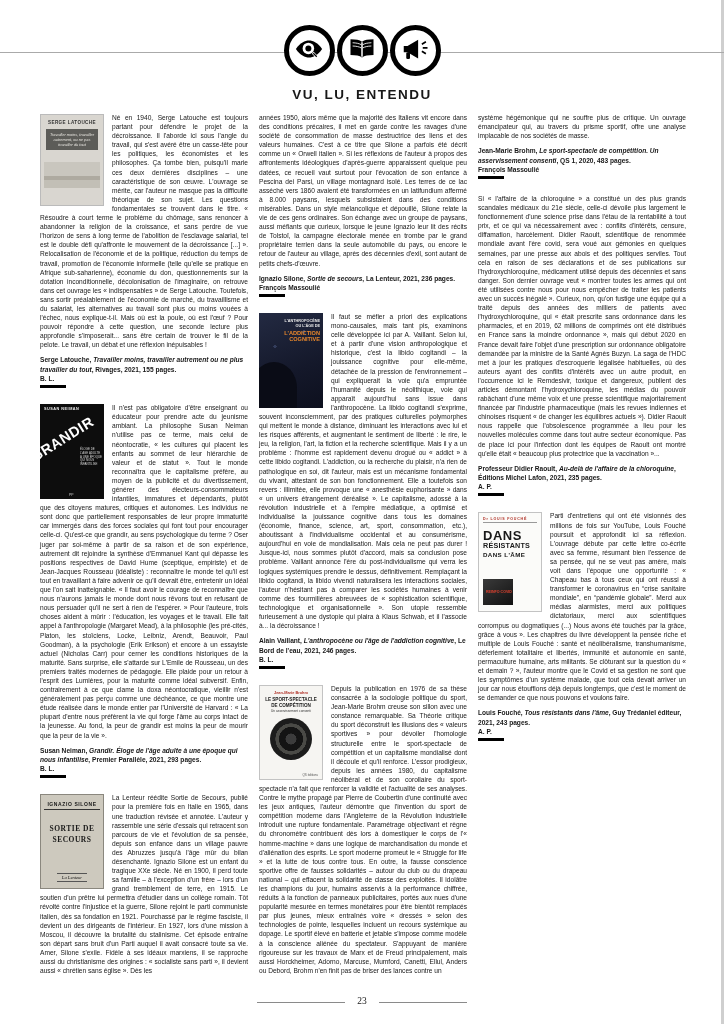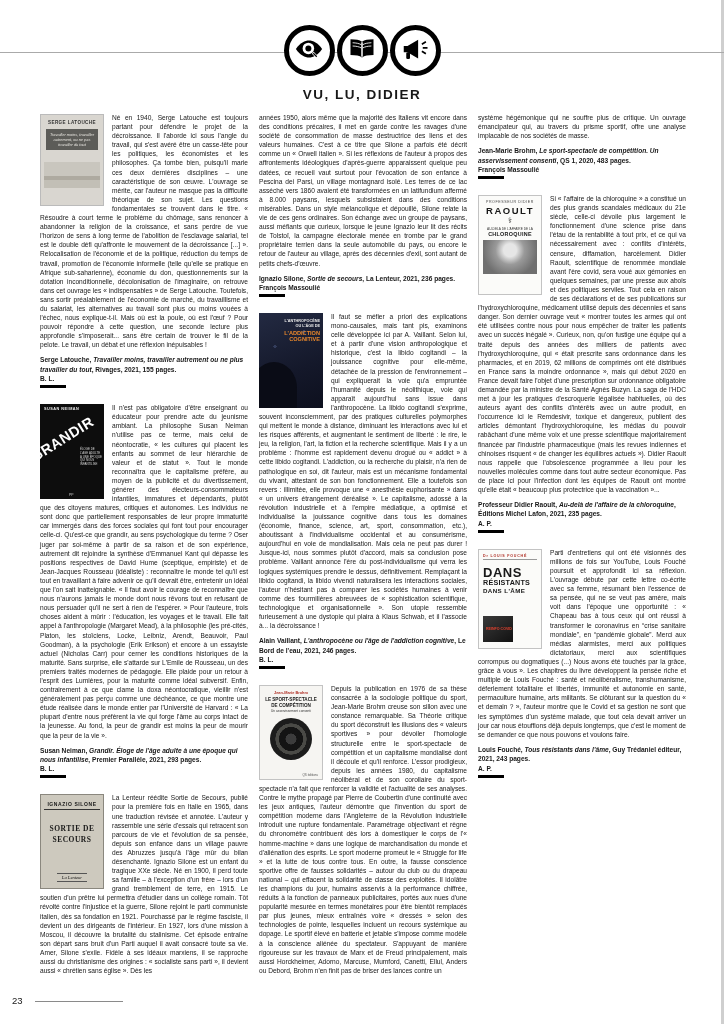--- a/index.html
+++ b/index.html
@@ -74,21 +74,21 @@
 
   .cover-fouche { width:64px; height:100px; background:#fbfbf9; border:1px solid #c3c3c3; padding:4px 4px 0; position:relative; }
   .cover-fouche .auth { font-size:3.6px; letter-spacing:.8px; color:#b03026; font-weight:bold; border-bottom:.5px solid #999; padding-bottom:1px; }
   .cover-fouche .t1 { font-size:13px; font-weight:bold; letter-spacing:.5px; margin-top:6px; line-height:1; }
   .cover-fouche .t2 { font-size:7.2px; font-weight:bold; letter-spacing:.2px; color:#1a1a1a; line-height:1.2; }
   .cover-fouche .t3 { font-size:6.2px; font-weight:bold; letter-spacing:.4px; line-height:1.2; }
   .cover-fouche .photo { position:absolute; left:4px; bottom:6px; width:30px; height:26px; background:linear-gradient(145deg,#3a3a3a,#111); }
   .cover-fouche .badge-red { position:absolute; left:7px; bottom:16px; color:#e0412e; font-size:3.6px; font-weight:bold; line-height:1.1; }
 
   
-  .footer { position:absolute; bottom:16px; left:0; right:0; text-align:left; font-family:Liberation Sans, sans-serif;margin-top:40px; }
+  .footer { position:absolute; bottom:16px; left:0; right:0; text-align:center; font-family:Liberation Serif, serif;margin-top:40px; }
   .pageno-wrap { position:relative; display:inline-block; font-size:9.5px; padding:0 12px; }
   .pageno-wrap:before, .pageno-wrap:after { content:""; position:absolute; top:55%; width:88px; height:.7px; background:#8a8a8a; }
   .pageno-wrap:before { right:100%; }
   .pageno-wrap:after { left:100%; }
   .journal-line { font-size:7.3px; font-weight:bold; margin-top:2px; color:#222; }
 </style>
 </head>
 <body>
 
 <div class="page">
@@ -119,21 +119,21 @@
     <div class="badge">
       <span>
         <svg viewBox="0 0 24 24">
             <path d="M14.5 4.5 6 9.5H3v5h3l8.5 5z" fill="#000"></path>
             <rect x="5" y="14.5" width="3" height="5.5" rx="1" fill="#000"></rect>
             <path d="M17.5 8.2l3.2-2M18.2 11h3.8M17.5 13.8l3.2 2" stroke="#000" stroke-width="1.4" fill="none"></path>
           </svg>
       </span>
     </div>
   </div>
-  <div class="section-title">VU, LU, DIDIER</div>
+  <div class="section-title">VU, LU, ENTENDU</div>
 
   <div class="columns">
 
     <div class="col">
 
       <div class="review">
         <div class="cover cover-latouche">
           <div class="auth">SERGE LATOUCHE</div>
           <div class="ttl">Travailler moins, travailler autrement, ou ne pas travailler du tout</div>
           <div class="land"></div>
@@ -203,28 +203,20 @@
     <div class="col">
 
       <div class="review">
         <p class="body">système hégémonique qui ne souffre plus de critique. Un ouvrage émancipateur qui, au travers du prisme sportif, offre une analyse implacable de nos sociétés de masse.</p>
         <p class="citation"><span>Jean-Marie Brohm, </span><span class="it">Le sport-spectacle de compétition. Un asservissement consenti</span><span>, QS 1, 2020, 483 pages.</span></p>
         <p class="sig">François Massoulié</p>
         <div class="divider"></div>
       </div>
 
       <div class="review">
-        <div class="cover cover-raoult">
-          <div class="toprow">PROFESSEUR DIDIER</div>
-          <div class="name">RAOULT</div>
-          <div class="cad">⚕</div>
-          <div class="sub1">AU-DELÀ DE L'AFFAIRE DE LA</div>
-          <div class="sub2">CHLOROQUINE</div>
-          <div class="photo"></div>
-        </div>
         <p class="body">Si « l'affaire de la chloroquine » a constitué un des plus grands scandales médicaux du 21e siècle, celle-ci dévoile plus largement le fonctionnement d'une science prise dans l'étau de la rentabilité à tout prix, et ce qui va nécessairement avec : conflits d'intérêts, censure, diffamation, harcèlement. Didier Raoult, scientifique de renommée mondiale avant l'ère covid, sera voué aux gémonies en quelques semaines, par une presse aux abois et des politiques serviles. Tout cela en raison de ses déclarations et de ses publications sur l'hydroxychloroquine, médicament utilisé depuis des décennies et sans danger. Son dernier ouvrage veut « montrer toutes les armes qui ont été utilisées contre nous pour nous empêcher de traiter les patients avec un succès inégalé ». Curieux, non, qu'on fustige une équipe qui a traité depuis des années des milliers de patients avec l'hydroxychloroquine, qui « était prescrite sans ordonnance dans les pharmacies, et en 2019, 62 millions de comprimés ont été distribués en France sans la moindre ordonnance », mais qui début 2020 en France devait faire l'objet d'une prescription sur ordonnance obligatoire demandée par la ministre de la Santé Agnès Buzyn. La saga de l'HDC met à jour les pratiques d'escroquerie légalisée habituelles, où des auteurs ayant des conflits d'intérêts avec un autre produit, en l'occurrence ici le Remdesivir, toxique et dangereux, publient des articles démontant l'hydroxychloroquine, les médias du pouvoir rabâchant d'une même voix et une presse scientifique majoritairement financée par l'industrie pharmaceutique (mais les revues indiennes et chinoises risquent « de changer les équilibres actuels »). Didier Raoult nous rappelle que l'obsolescence programmée a lieu pour les nouvelles molécules comme dans tout autre secteur économique. Pas de place ici pour l'infection dont les équipes de Raoult ont montré qu'elle était « beaucoup plus protectrice que la vaccination »...</p>
         <p class="citation"><span>Professeur Didier Raoult, </span><span class="it">Au-delà de l'affaire de la chloroquine</span><span>, Éditions Michel Lafon, 2021, 235 pages.</span></p>
         <p class="sig">A. P.</p>
         <div class="divider"></div>
       </div>
 
       <div class="review">
         <div class="cover cover-fouche">
           <div class="auth">Dr LOUIS FOUCHÉ</div>
           <div class="t1">DANS</div>

